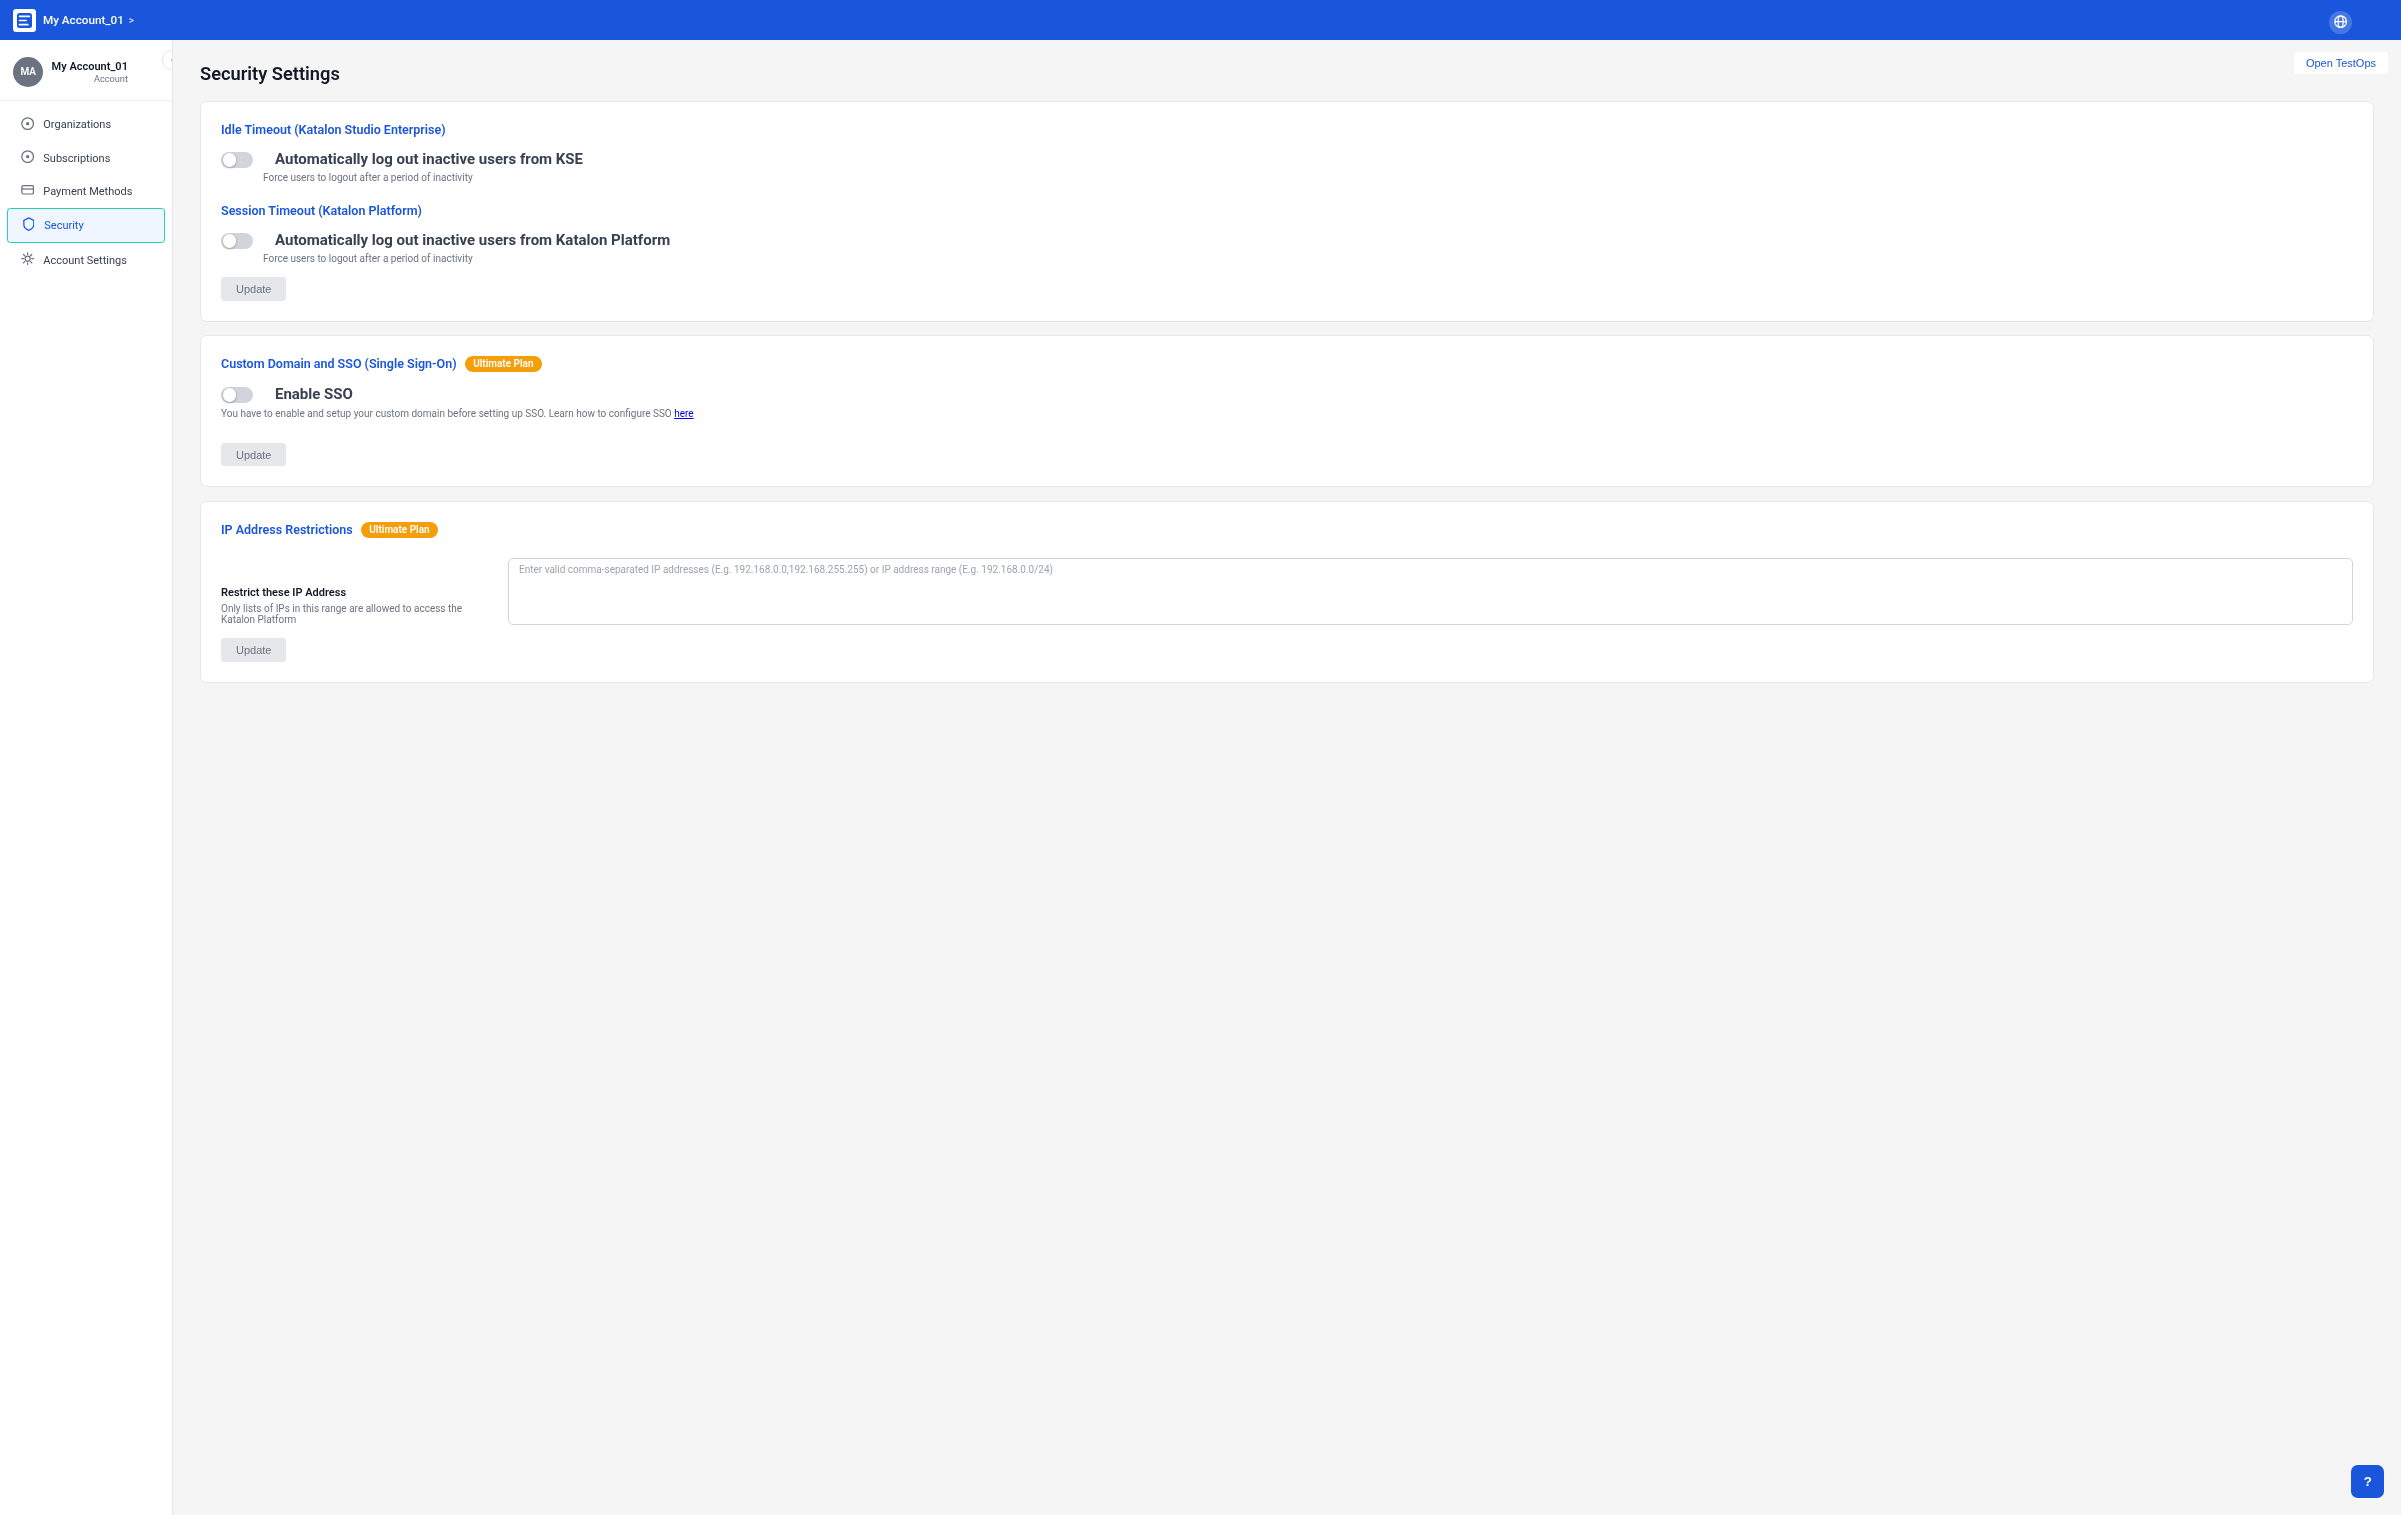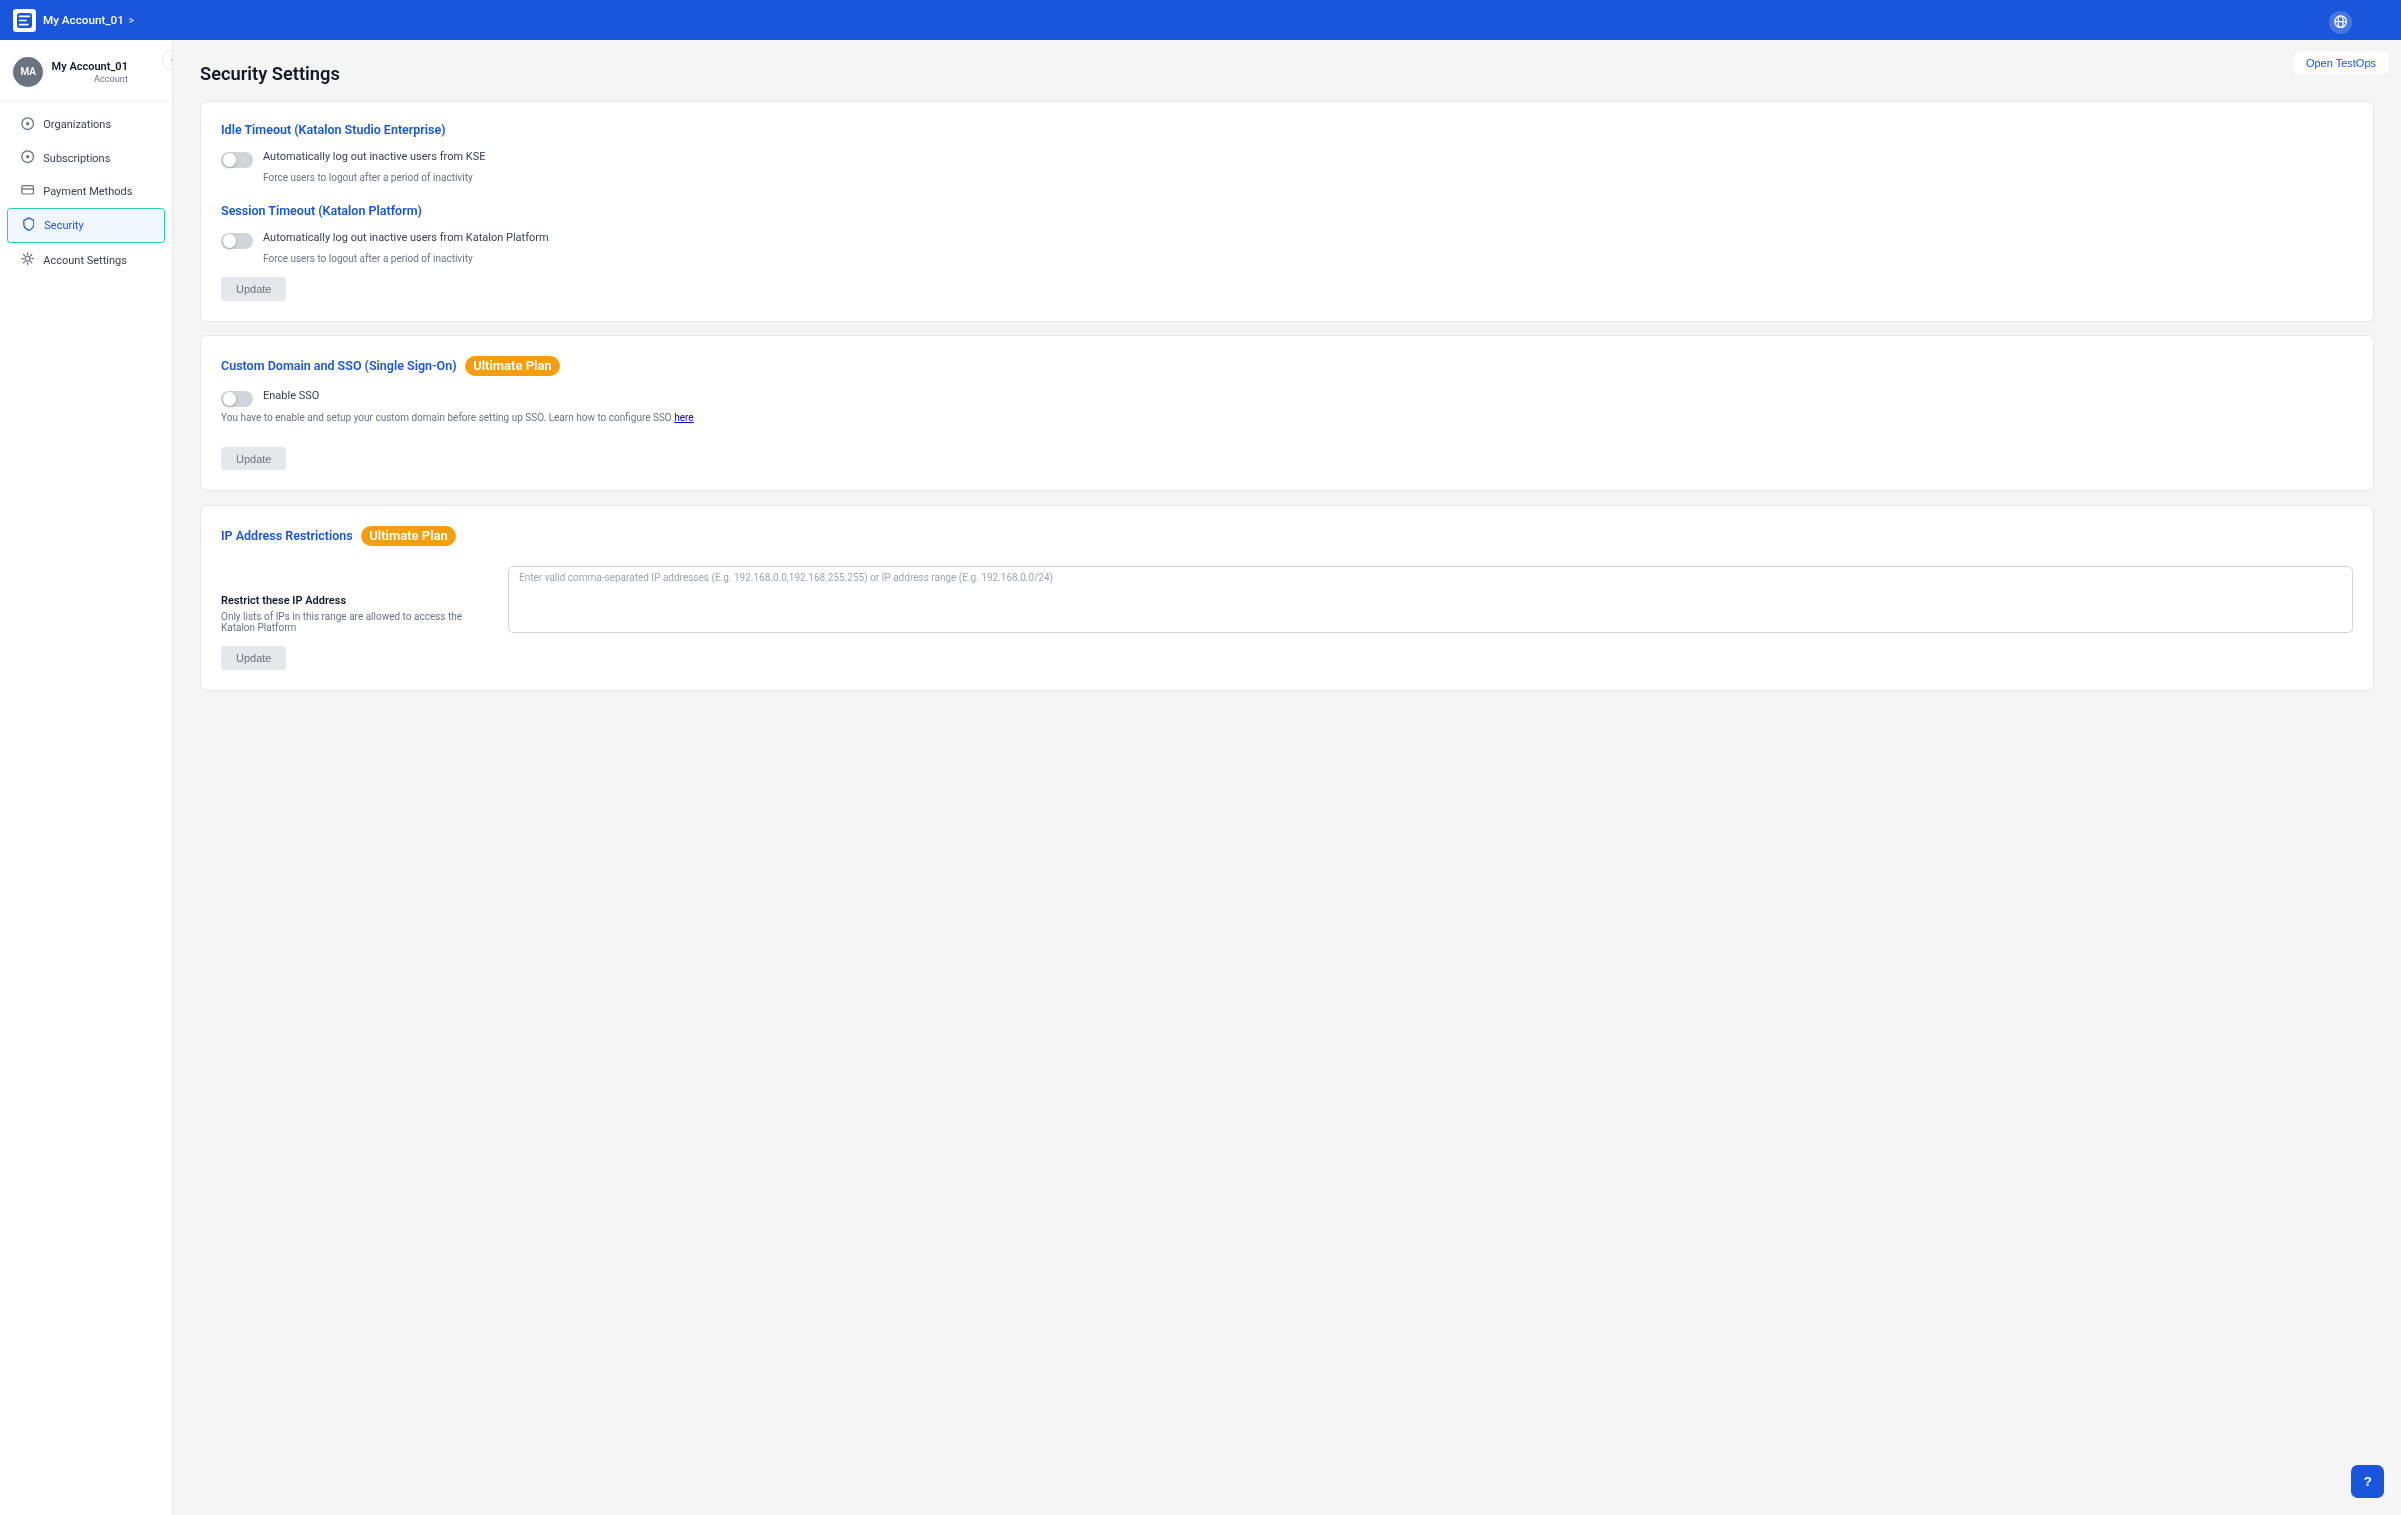--- a/index.html
+++ b/index.html
@@ -106,38 +106,38 @@
     .settings-card {
       background: white;
       border: 0.8px solid #e5e7eb;
       border-radius: 6.7px;
       padding: 20px;
       margin-bottom: 13.3px;
     }
     .card-section-title { font-size: 12.5px; font-weight: 600; color: #1a56db; margin-bottom: 13.3px; display: flex; align-items: center; gap: 8.3px; }
     .plan-badge {
       background: #f59e0b; color: white;
-      font-size: 13px; font-weight: 600;
+      font-size: 10px; font-weight: 600;
       padding: 2.5px 8.3px; border-radius: 10px;
     }
 
     .toggle-row { display: flex; align-items: flex-start; gap: 10px; margin-bottom: 3.3px; }
     .toggle-switch {
       position: relative; width: 32px; height: 16.7px; flex-shrink: 0; margin-top: 1.7px;
     }
     .toggle-track {
       width: 32px; height: 16.7px; background: #d1d5db; border-radius: 8.3px;
       display: flex; align-items: center; padding: 1.7px; cursor: pointer;
     }
     .toggle-thumb {
       width: 13.3px; height: 13.3px; background: white; border-radius: 50%;
       box-shadow: 0 0.8px 2.5px rgba(0,0,0,0.3);
       transition: transform 0.2s;
     }
-    .toggle-label-text { font-size: 11px; font-weight: 400; color: #374151; }
+    .toggle-label-text { font-size: 15px; font-weight: 700; color: #374151; margin-left: 12px; }
     .toggle-description { font-size: 10px; color: #6b7280; margin-top: 3.3px; margin-left: 42px; }
 
     .update-btn {
       background: #e5e7eb; color: #6b7280;
       border: none; border-radius: 3.3px;
       padding: 5.8px 15px; font-size: 11px; font-weight: 500;
       cursor: pointer; margin-top: 13.3px;
     }
 
     

